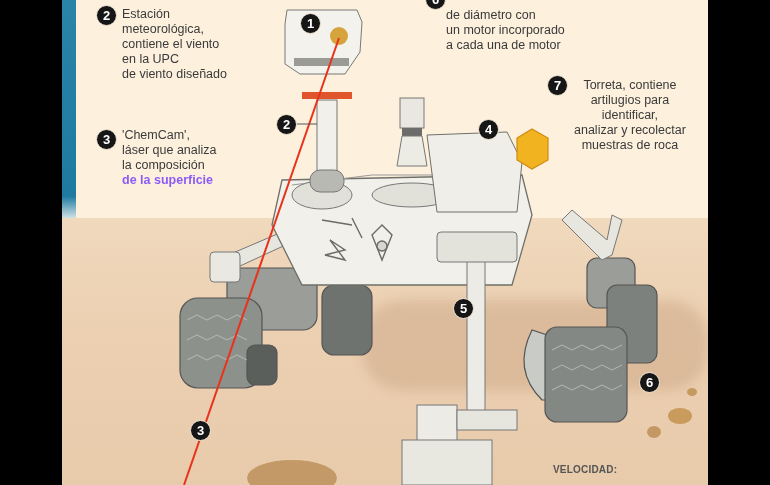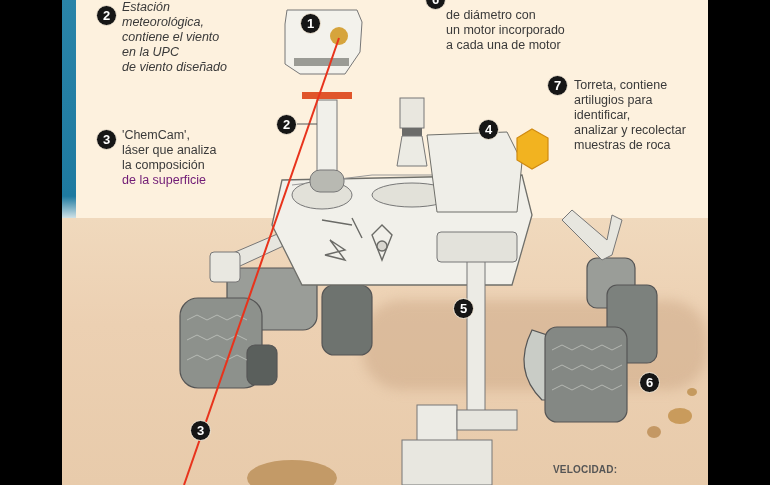--- a/index.html
+++ b/index.html
@@ -4,21 +4,21 @@
 <style>
   html, body { margin:0; padding:0; }
   body { width:770px; height:485px; background:#000; position:relative; overflow:hidden; font-family:"Liberation Sans", sans-serif; }
   .canvas { position:absolute; left:62px; top:0; width:646px; height:485px; overflow:hidden; background:#fdf1de; }
   .sky { position:absolute; left:0; top:0; width:646px; height:235px; background:#fdf1de; }
   .blue-bar { position:absolute; left:0; top:0; width:14px; height:218px; background:linear-gradient(#2a84a8,#1e7aa0 90%,#cfe1e6); }
   .ground { position:absolute; left:0; top:218px; width:646px; height:267px;
             background:linear-gradient(180deg,#f0d9bd 0%,#ecd0b2 40%,#e8cbab 100%); }
   .ground-shade { position:absolute; left:300px; top:300px; width:346px; height:90px; background:rgba(190,150,115,0.35); border-radius:40px; filter:blur(6px); }
   .label { position:absolute; font-size:12.5px; line-height:15px; color:#3a3a3a; }
-  .label b { color:#701a75; font-weight:normal; }
+  .label b { color:#8b5cf6; font-weight:bold; }
   .badge { position:absolute; width:19px; height:19px; border-radius:50%; background:#161616; color:#fff; font-weight:bold; font-size:13px; line-height:19px; text-align:center; border:1.5px solid #f5ead8; box-sizing:content-box; }
   .velocidad { position:absolute; left:491px; top:464px; font-size:10px; font-weight:bold; color:#555; letter-spacing:0.2px; }
   svg.rover { position:absolute; left:0; top:0; }
 </style>
 </head>
 <body>
 
 <div class="canvas">
   <div class="sky"></div>
   <div class="blue-bar"></div>
@@ -97,21 +97,21 @@
     <ellipse cx="630" cy="392" rx="5" ry="4" fill="#c59a5f"></ellipse>
     <ellipse cx="618" cy="416" rx="12" ry="8" fill="#c99b5c"></ellipse>
     <ellipse cx="592" cy="432" rx="7" ry="6" fill="#c49864"></ellipse>
 
     <line x1="277" y1="38" x2="122" y2="485" stroke="#e8331c" stroke-width="2"></line>
 
     <line x1="235" y1="124" x2="255" y2="124" stroke="#555" stroke-width="1"></line>
   </svg>
 
   <div class="badge" style="left:34px;top:5px;">2</div>
-  <div class="label" style="left:60px;top:0;font-style:italic;">
+  <div class="label" style="left:60px;top:7px;">
     <div>Estación</div>
     <div>meteorológica,</div>
     <div>contiene el viento</div>
     <div>en la UPC</div>
     <div>de viento diseñado</div>
   </div>
 
   <div class="badge" style="left:34px;top:129px;">3</div>
   <div class="label" style="left:60px;top:128px;">
     <div>'ChemCam',</div>
@@ -121,21 +121,21 @@
   </div>
 
   <div class="badge" style="left:363px;top:-11px;">6</div>
   <div class="label" style="left:384px;top:8px;">
     <div>de diámetro con</div>
     <div>un motor incorporado</div>
     <div>a cada una de motor</div>
   </div>
 
   <div class="badge" style="left:485px;top:75px;">7</div>
-  <div class="label" style="left:512px;top:78px;">
+  <div class="label" style="left:512px;top:78px;text-align:center;">
     <div>Torreta, contiene</div>
     <div>artilugios para</div>
     <div>identificar,</div>
     <div>analizar y recolectar</div>
     <div>muestras de roca</div>
   </div>
 
   <div class="badge" style="left:238px;top:13px;">1</div>
   <div class="badge" style="left:214px;top:114px;">2</div>
   <div class="badge" style="left:416px;top:119px;">4</div>

